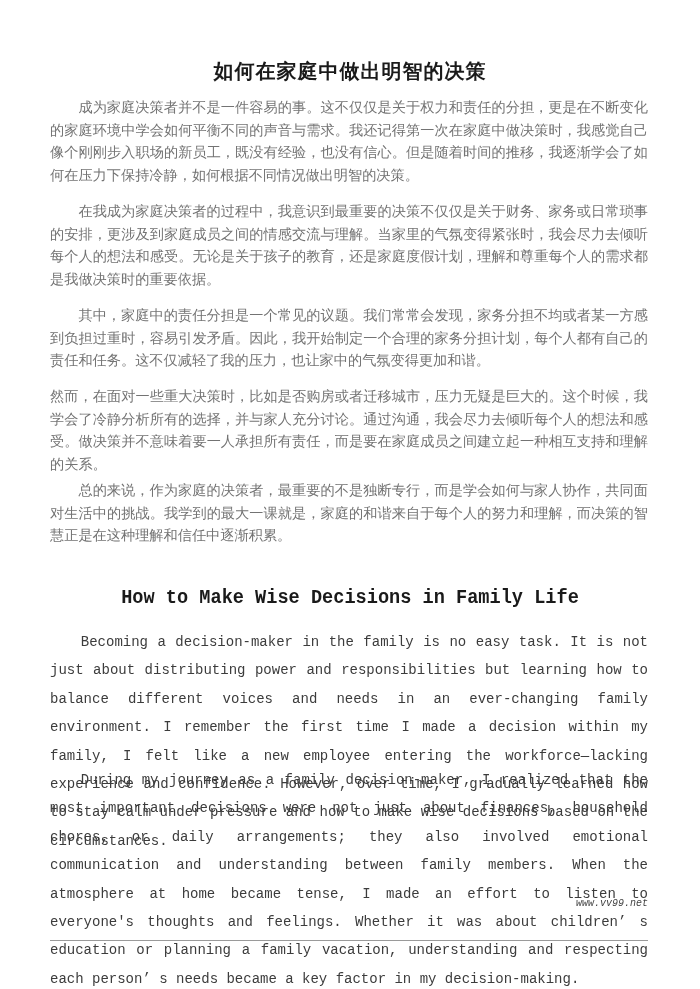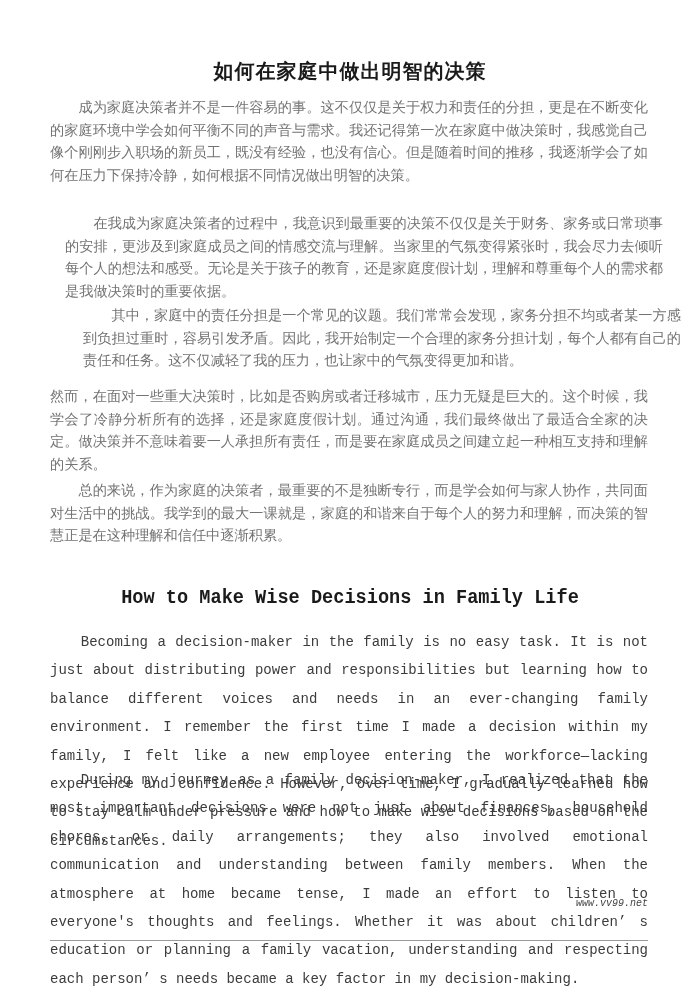--- a/index.html
+++ b/index.html
@@ -40,23 +40,23 @@
 </style>
 </head>
 <body>
 
 <div class="page">
 
   <div class="content">
     <h1 class="zh-title">如何在家庭中做出明智的决策</h1>
 
     <p class="zh-body indent" style="top:96px;">成为家庭决策者并不是一件容易的事。这不仅仅是关于权力和责任的分担，更是在不断变化的家庭环境中学会如何平衡不同的声音与需求。我还记得第一次在家庭中做决策时，我感觉自己像个刚刚步入职场的新员工，既没有经验，也没有信心。但是随着时间的推移，我逐渐学会了如何在压力下保持冷静，如何根据不同情况做出明智的决策。</p>
-    <p class="zh-body indent" style="top:212px;margin-left:15px;">在我成为家庭决策者的过程中，我意识到最重要的决策不仅仅是关于财务、家务或日常琐事的安排，更涉及到家庭成员之间的情感交流与理解。当家里的气氛变得紧张时，我会尽力去倾听每个人的想法和感受。无论是关于孩子的教育，还是家庭度假计划，理解和尊重每个人的需求都是我做决策时的重要依据。</p>
-    <p class="zh-body indent" style="top:304px;margin-left:33px;">其中，家庭中的责任分担是一个常见的议题。我们常常会发现，家务分担不均或者某一方感到负担过重时，容易引发矛盾。因此，我开始制定一个合理的家务分担计划，每个人都有自己的责任和任务。这不仅减轻了我的压力，也让家中的气氛变得更加和谐。</p>
-    <p class="zh-body" style="top:385px;">然而，在面对一些重大决策时，比如是否购房或者迁移城市，压力无疑是巨大的。这个时候，我学会了冷静分析所有的选择，还是家庭度假计划。通过沟通，我们最终做出了最适合全家的决定。做决策并不意味着要一人承担所有责任，而是要在家庭成员之间建立起一种相互支持和理解的关系。</p>
+    <p class="zh-body indent" style="top:200px;">在我成为家庭决策者的过程中，我意识到最重要的决策不仅仅是关于财务、家务或日常琐事的安排，更涉及到家庭成员之间的情感交流与理解。当家里的气氛变得紧张时，我会尽力去倾听每个人的想法和感受。无论是关于孩子的教育，还是家庭度假计划，理解和尊重每个人的需求都是我做决策时的重要依据。</p>
+    <p class="zh-body indent" style="top:304px;">其中，家庭中的责任分担是一个常见的议题。我们常常会发现，家务分担不均或者某一方感到负担过重时，容易引发矛盾。因此，我开始制定一个合理的家务分担计划，每个人都有自己的责任和任务。这不仅减轻了我的压力，也让家中的气氛变得更加和谐。</p>
+    <p class="zh-body" style="top:385px;">然而，在面对一些重大决策时，比如是否购房或者迁移城市，压力无疑是巨大的。这个时候，我学会了冷静分析所有的选择，并与家人充分讨论。通过沟通，我会尽力去倾听每个人的想法和感受。做决策并不意味着要一人承担所有责任，而是要在家庭成员之间建立起一种相互支持和理解的关系。</p>
     <p class="zh-body indent" style="top:479px;">总的来说，作为家庭的决策者，最重要的不是独断专行，而是学会如何与家人协作，共同面对生活中的挑战。我学到的最大一课就是，家庭的和谐来自于每个人的努力和理解，而决策的智慧正是在这种理解和信任中逐渐积累。</p>
 
     <h2 class="en-title">How to Make Wise Decisions in Family Life</h2>
 
     <p class="en-body" style="top:628px;">Becoming a decision-maker in the family is no easy task. It is not just about distributing power and responsibilities but learning how to balance different voices and needs in an ever-changing family environment. I remember the first time I made a decision within my family, I felt like a new employee entering the workforce—lacking experience and confidence. However, over time, I gradually learned how to stay calm under pressure and how to make wise decisions based on the circumstances.</p>
     <p class="en-body" style="top:766px;">During my journey as a family decision-maker, I realized that the most important decisions were not just about finances, household chores, or daily arrangements; they also involved emotional communication and understanding between family members. When the atmosphere at home became tense, I made an effort to listen to everyone's thoughts and feelings. Whether it was about children’ s education or planning a family vacation, understanding and respecting each person’ s needs became a key factor in my decision-making.</p>
   </div>
 
   <div class="footer-rule"></div>
   <div class="footer-url">www.vv99.net</div>

